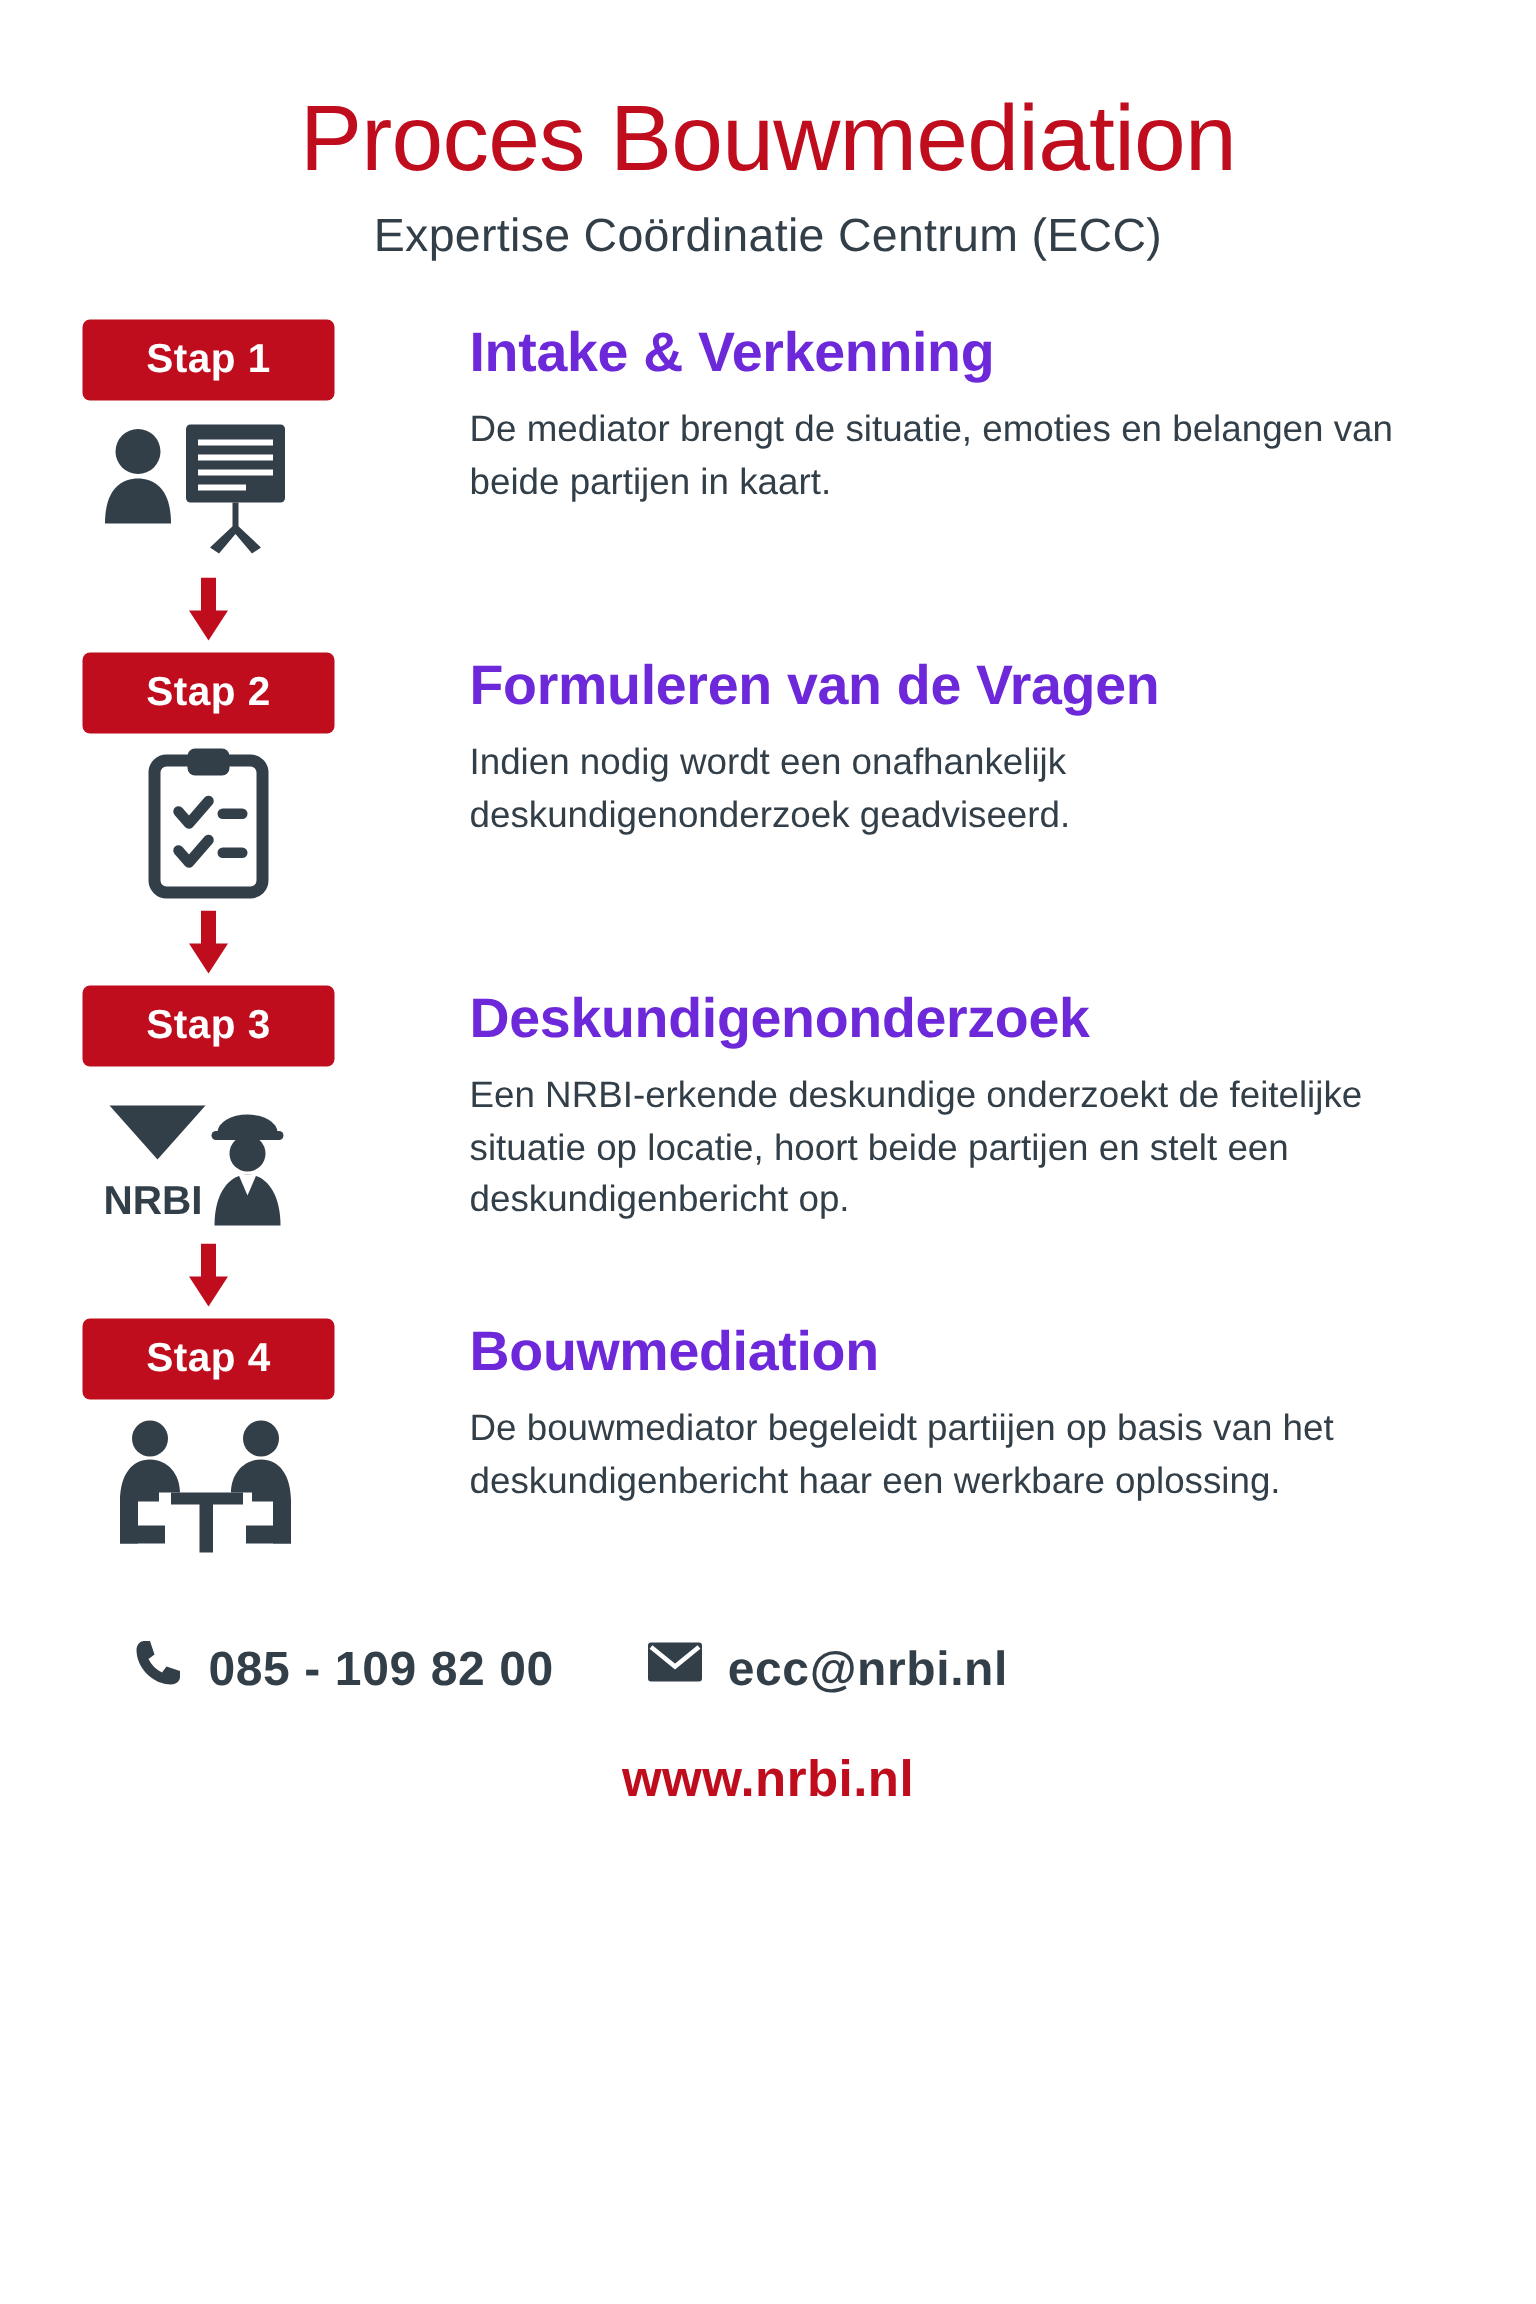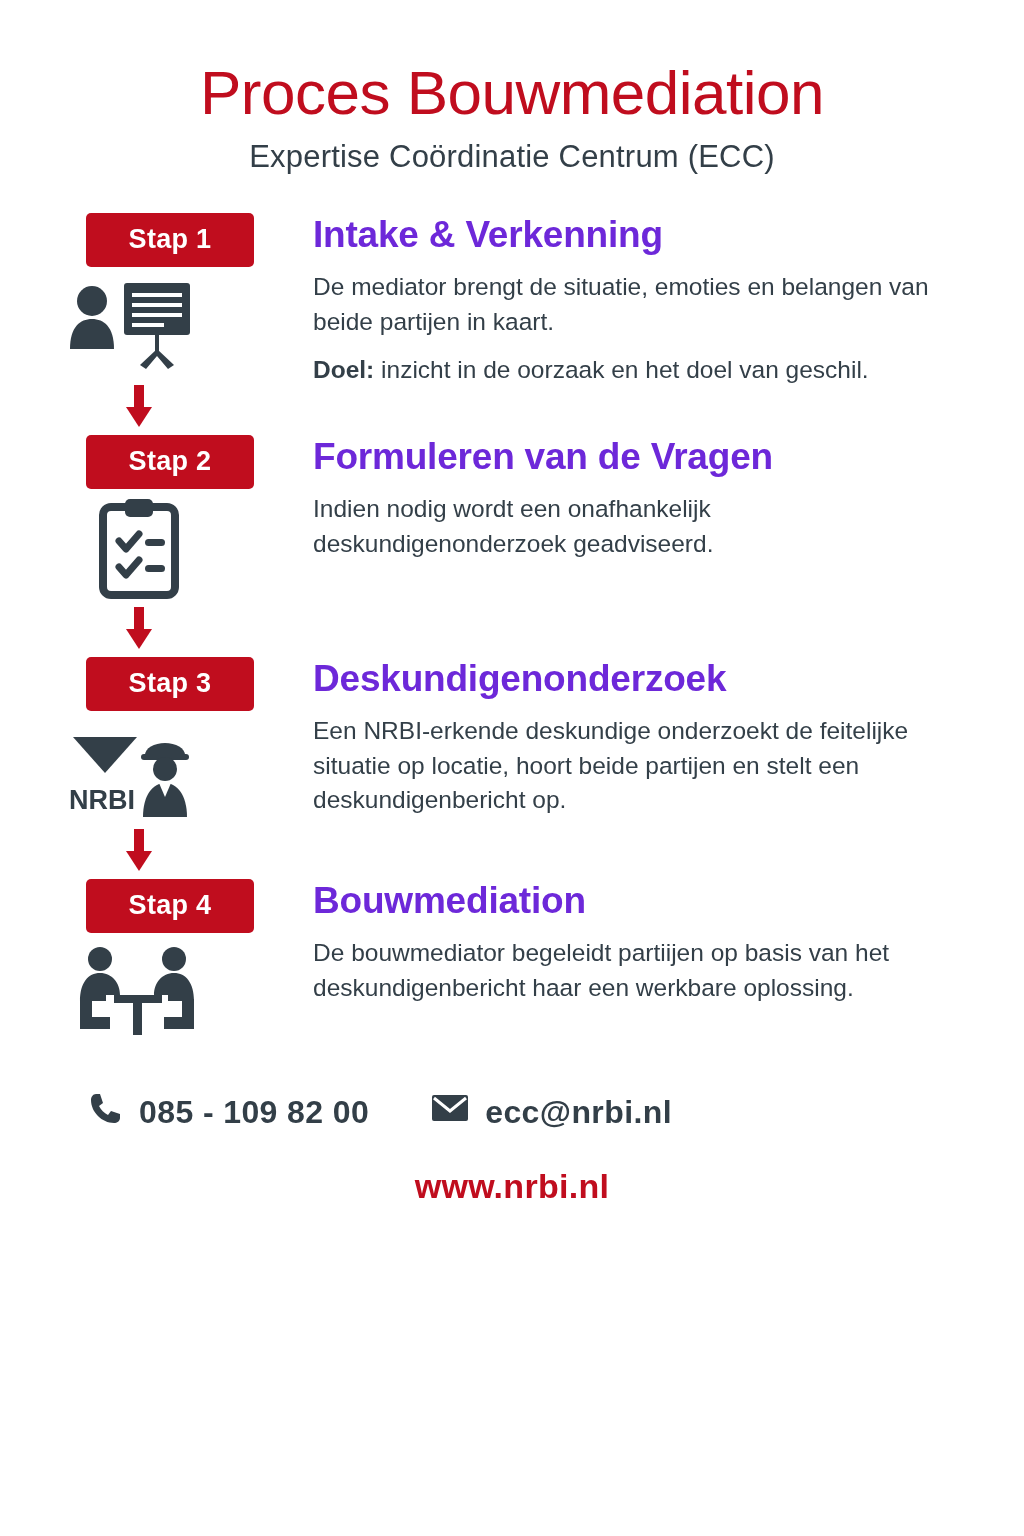--- a/index.html
+++ b/index.html
@@ -63,21 +63,20 @@
   .badge {
     background: #c00d1e;
     color: #ffffff;
     font-size: 27px;
     font-weight: bold;
     padding: 11px 0 12px 0;
     width: 168px;
     text-align: center;
     border-radius: 5px;
     letter-spacing: 0.3px;
-    margin-left: 31px;
   }
   .icon-box {
     width: 168px;
     height: 104px;
     display: flex;
     align-items: center;
     justify-content: center;
     margin-top: 8px;
   }
   .arrow-box {
@@ -169,21 +168,20 @@
         <div class="arrow-box">
           <svg width="30" height="44" viewBox="0 0 30 44" aria-hidden="true">
             <rect x="10" y="0" width="10" height="24" fill="#c00d1e"></rect>
             <path d="M2 22 L28 22 L15 42 Z" fill="#c00d1e"></path>
           </svg>
         </div>
       </div>
       <div class="step-right">
         <h2 class="step-title">Intake &amp; Verkenning</h2>
         <p class="step-body">De mediator brengt de situatie, emoties en belangen van beide partijen in kaart.</p>
-        <p class="step-body"><b>Doel:</b><span> inzicht in de oorzaak en het doel van geschil.</span></p>
       </div>
     </div>
 
     <div class="step">
       <div class="step-left">
         <div class="badge">Stap 2</div>
         <div class="icon-box">
           <svg width="100" height="104" viewBox="0 0 100 104" aria-hidden="true">
             <rect x="14" y="10" width="72" height="88" rx="8" fill="none" stroke="#333f48" stroke-width="8"></rect>
             <rect x="36" y="2" width="28" height="18" rx="5" fill="#333f48"></rect>

